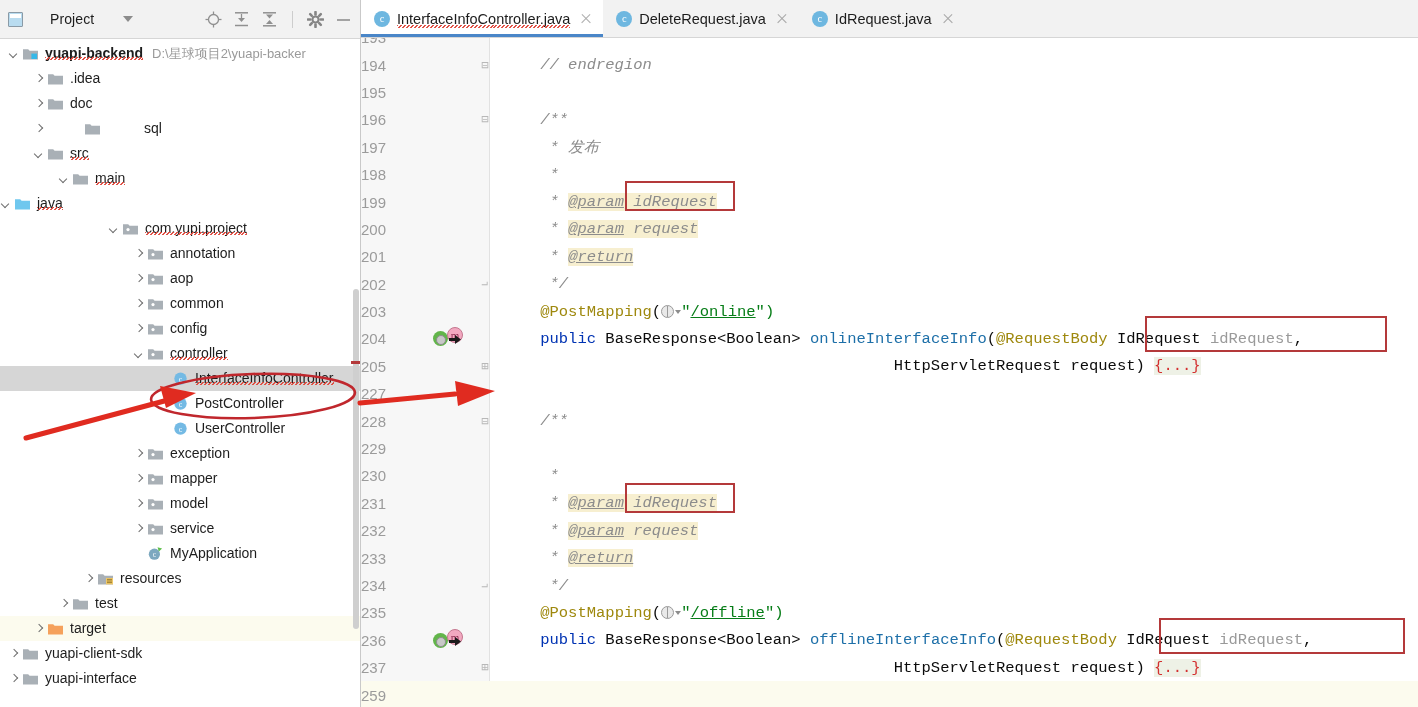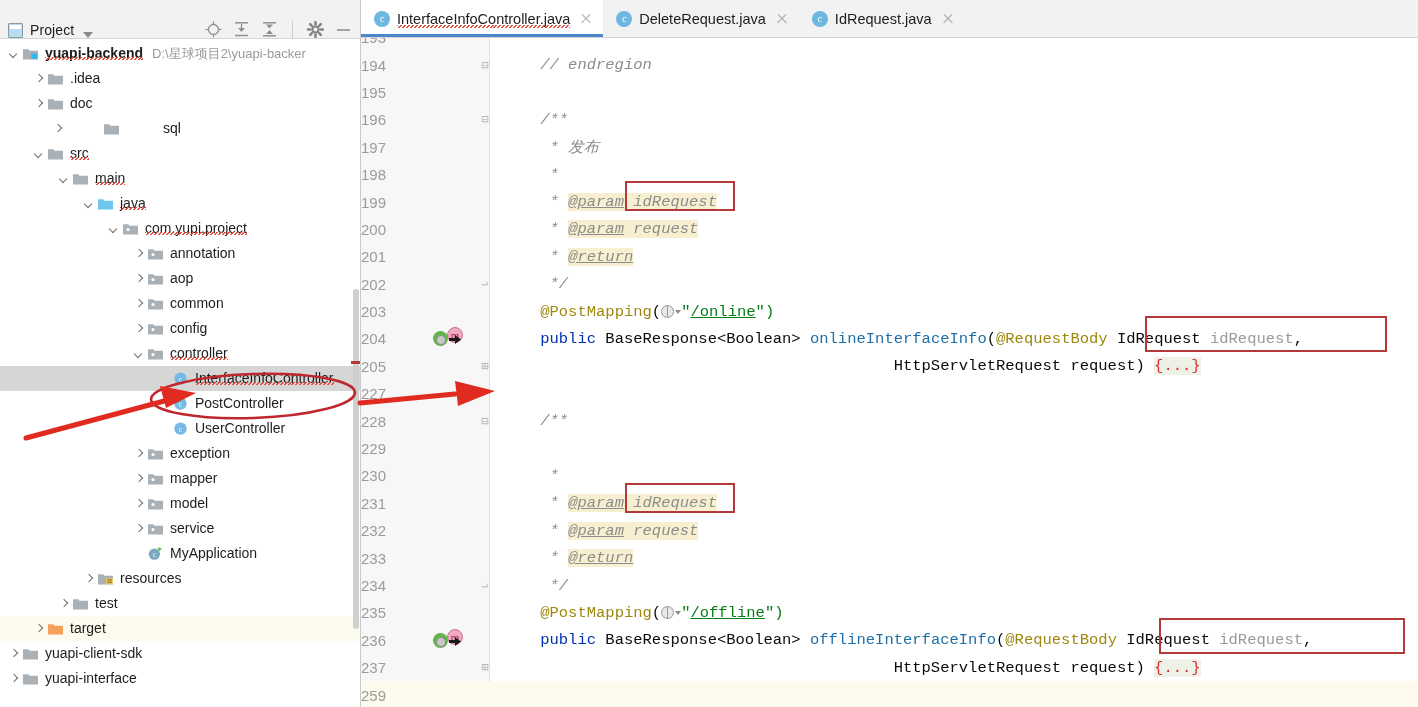--- a/index.html
+++ b/index.html
@@ -15,23 +15,23 @@
   
   .project-panel{
     position:relative;
     width:361px;height:707px;
     background:#ffffff;
     border-right:1px solid #c9c9c9;
     box-sizing:border-box;
     flex:0 0 361px;
   }
   .project-header{
-    height:39px;display:flex;align-items:flex-end;
+    height:39px;display:flex;align-items:center;
     background:#f2f2f2;border-bottom:1px solid #d6d6d6;
-    padding:0 6px 0 8px;box-sizing:border-box;
+    padding:0 6px 0 8px;box-sizing:border-box;gap:20px;
   }
   .ph-icon{
     width:15px;height:15px;border:1px solid #8a9aa6;background:#b9dcf0;
     border-radius:1px;box-sizing:border-box;display:inline-block;
     margin-right:7px;position:relative;flex:0 0 auto;
   }
   .ph-icon:after{content:"";position:absolute;left:1px;right:1px;top:1px;height:4px;background:#ffffff;}
   .ph-title{font-size:14px;color:#1c1c1c;letter-spacing:.1px;}
   .ph-caret{
     margin-left:9px;width:0;height:0;border-left:5px solid transparent;
@@ -261,42 +261,42 @@
           </svg>
           <span class="lblwrap"><span class="label">.idea</span></span>
         </div>
         <div class="row" style="padding-left: 33px;">
           <span class="arrow right"></span>
           <svg viewBox="0 0 17 15" width="17" height="15" class="ico">
             <path d="M1 3.2 h5.2 l1.4 1.6 H16 v8.6 H1 Z" fill="#a9b0b6"></path>
           </svg>
           <span class="lblwrap"><span class="label">doc</span></span>
         </div>
-        <div class="row" style="padding-left: 52px; gap: 37px;">
+        <div class="row" style="padding-left: 33px; gap: 37px;">
           <span class="arrow right"></span>
           <svg viewBox="0 0 17 15" width="17" height="15" class="ico">
             <path d="M1 3.2 h5.2 l1.4 1.6 H16 v8.6 H1 Z" fill="#a9b0b6"></path>
           </svg>
           <span class="lblwrap"><span class="label">sql</span></span>
         </div>
         <div class="row" style="padding-left: 33px;">
           <span class="arrow down"></span>
           <svg viewBox="0 0 17 15" width="17" height="15" class="ico">
             <path d="M1 3.2 h5.2 l1.4 1.6 H16 v8.6 H1 Z" fill="#a9b0b6"></path>
           </svg>
           <span class="lblwrap"><span class="label">src</span><span class="sq-wave"></span></span>
         </div>
         <div class="row" style="padding-left: 58px;">
           <span class="arrow down"></span>
           <svg viewBox="0 0 17 15" width="17" height="15" class="ico">
             <path d="M1 3.2 h5.2 l1.4 1.6 H16 v8.6 H1 Z" fill="#a9b0b6"></path>
           </svg>
           <span class="lblwrap"><span class="label">main</span><span class="sq-wave"></span></span>
         </div>
-        <div class="row" style="padding-left: 83px;">
+        <div class="row" style="">
           <span class="arrow down"></span>
           <svg viewBox="0 0 17 15" width="17" height="15" class="ico">
             <path d="M1 3.2 h5.2 l1.4 1.6 H16 v8.6 H1 Z" fill="#6fc7ee"></path>
           </svg>
           <span class="lblwrap"><span class="label">java</span><span class="sq-wave"></span></span>
         </div>
         <div class="row" style="padding-left: 108px;">
           <span class="arrow down"></span>
           <svg viewBox="0 0 17 15" width="17" height="15" class="ico">
             <path d="M1 3.2 h5.2 l1.4 1.6 H16 v8.6 H1 Z" fill="#a9b0b6"></path>

